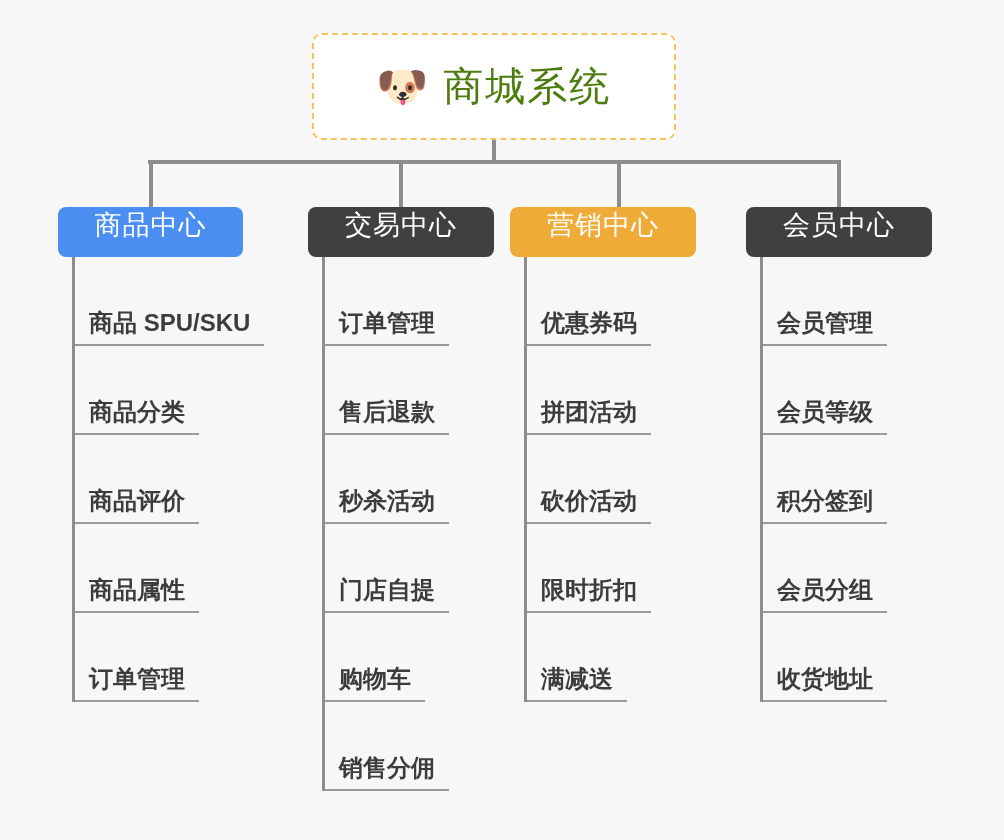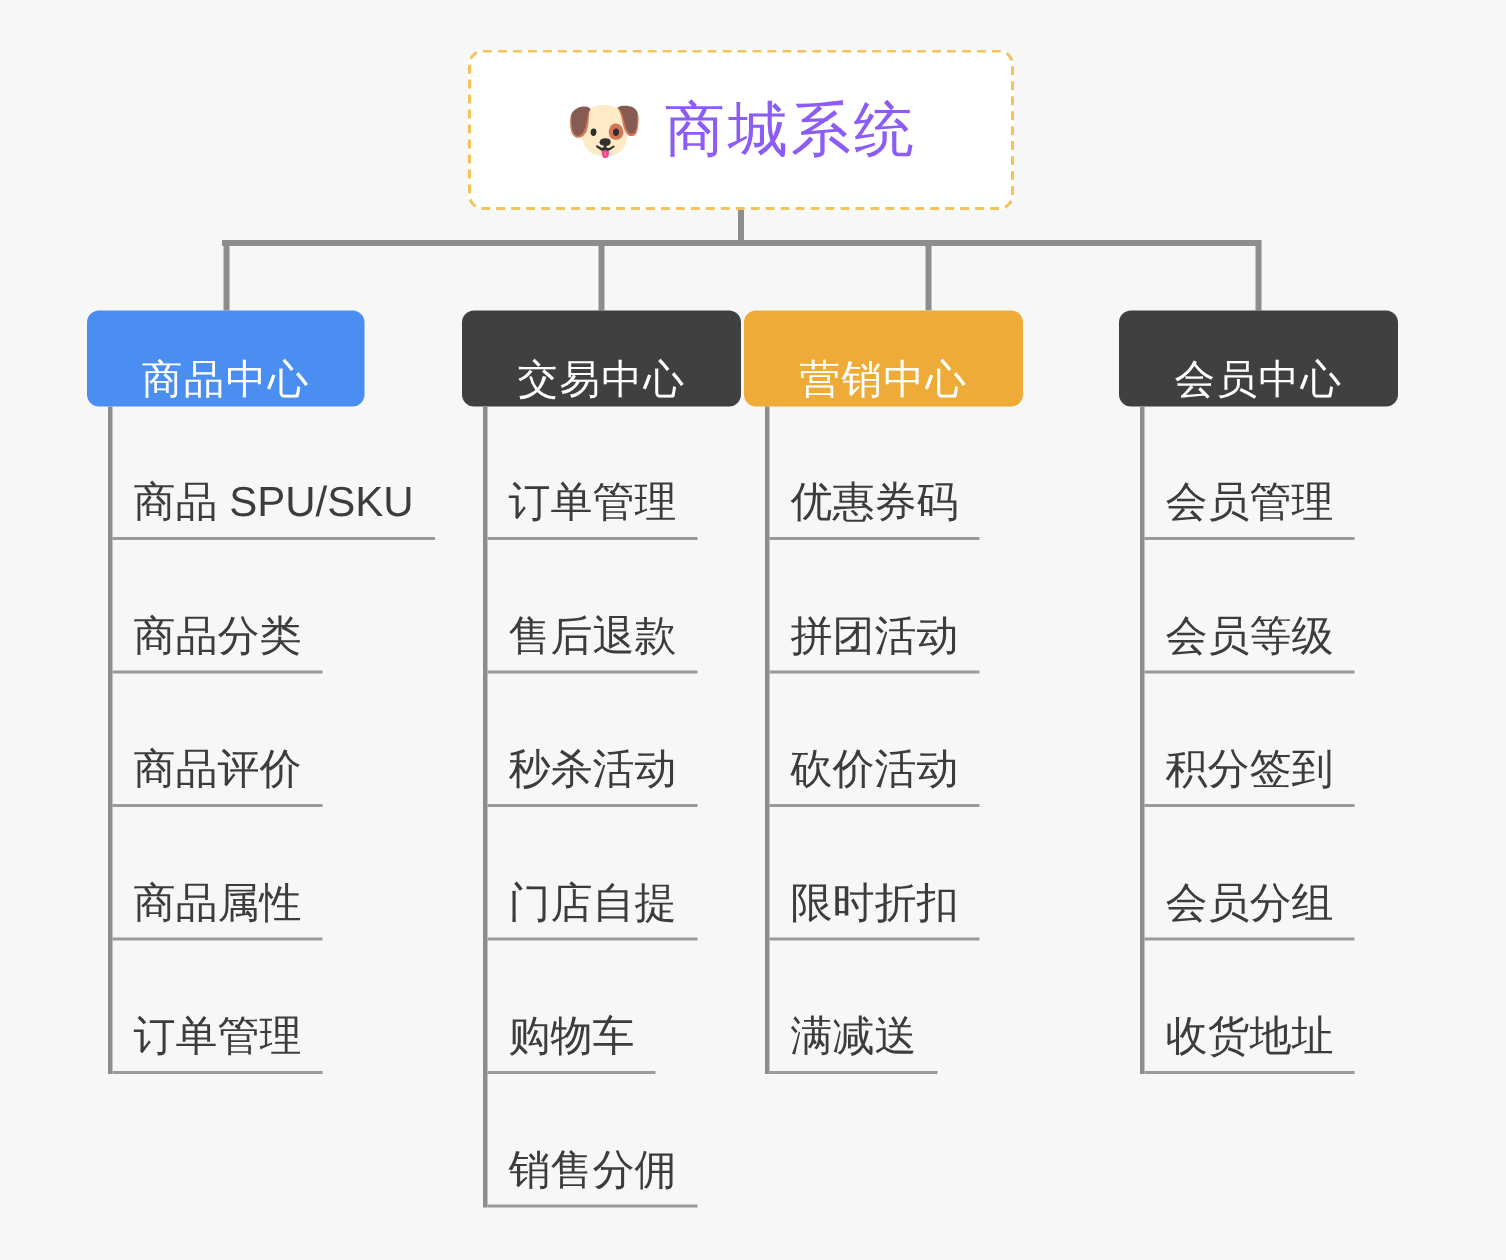--- a/index.html
+++ b/index.html
@@ -22,61 +22,62 @@
     box-sizing:border-box;
     display:flex;align-items:center;justify-content:center;
     gap:14px;
   }
   .root-emoji{
     font-size:42px;line-height:1;
     display:block;
   }
   .root-title{
     font-size:40px;
-    color:#8b5cf6;
+    color:#4d7c0f;
     letter-spacing:2px;
     white-space:nowrap;
   }
 
   
   .conn{position:absolute;background:#8d8d8d;}
   .conn-v-root{left:492px;top:140px;width:4px;height:22px;}
   .conn-bus{left:148px;top:160px;width:692px;height:4px;}
   .conn-drop{top:160px;width:4px;height:47px;}
 
   
   .col{position:absolute;top:207px;}
   .cat-box{
-    height:64px;
+    height:50px;
     border-radius:8px;
-    display:flex;align-items:flex-end;justify-content:center;
+    display:flex;align-items:flex-start;justify-content:center;
     color:#ffffff;
     font-size:27px;
     letter-spacing:1px;
     box-sizing:border-box;
   }
   .branch{
     position:relative;
     margin-left:14px;
     border-left:3px solid #8d8d8d;
     padding-top:0;
   }
   .leaf{
     height:89px;
     display:flex;
     align-items:flex-end;
     box-sizing:border-box;
   }
   .leaf-inner{
     border-bottom:2px solid #9a9a9a;
     padding:0 14px 6px 14px;
-    font-size:28px;
+    font-size:24px;
     color:#3c3c3c;
     white-space:nowrap;
     line-height:1.25;
+    font-weight:bold;
   }
 </style>
 </head>
 <body>
 
 <div id="canvas">
 
   <div class="root-card">
     <span class="root-emoji">🐶</span>
     <span class="root-title">商城系统</span>
@@ -132,21 +133,21 @@
             <span class="leaf-inner">门店自提</span>
           </div>
           <div class="leaf">
             <span class="leaf-inner">购物车</span>
           </div>
           <div class="leaf">
             <span class="leaf-inner">销售分佣</span>
           </div>
         </div>
       </div>
-      <div class="col" style="left: 496px; width: 186px;">
+      <div class="col" style="left: 510px; width: 186px;">
         <div class="cat-box" style="background: rgb(238, 171, 56);">
           <span>营销中心</span>
         </div>
         <div class="branch">
           <div class="leaf">
             <span class="leaf-inner">优惠券码</span>
           </div>
           <div class="leaf">
             <span class="leaf-inner">拼团活动</span>
           </div>

